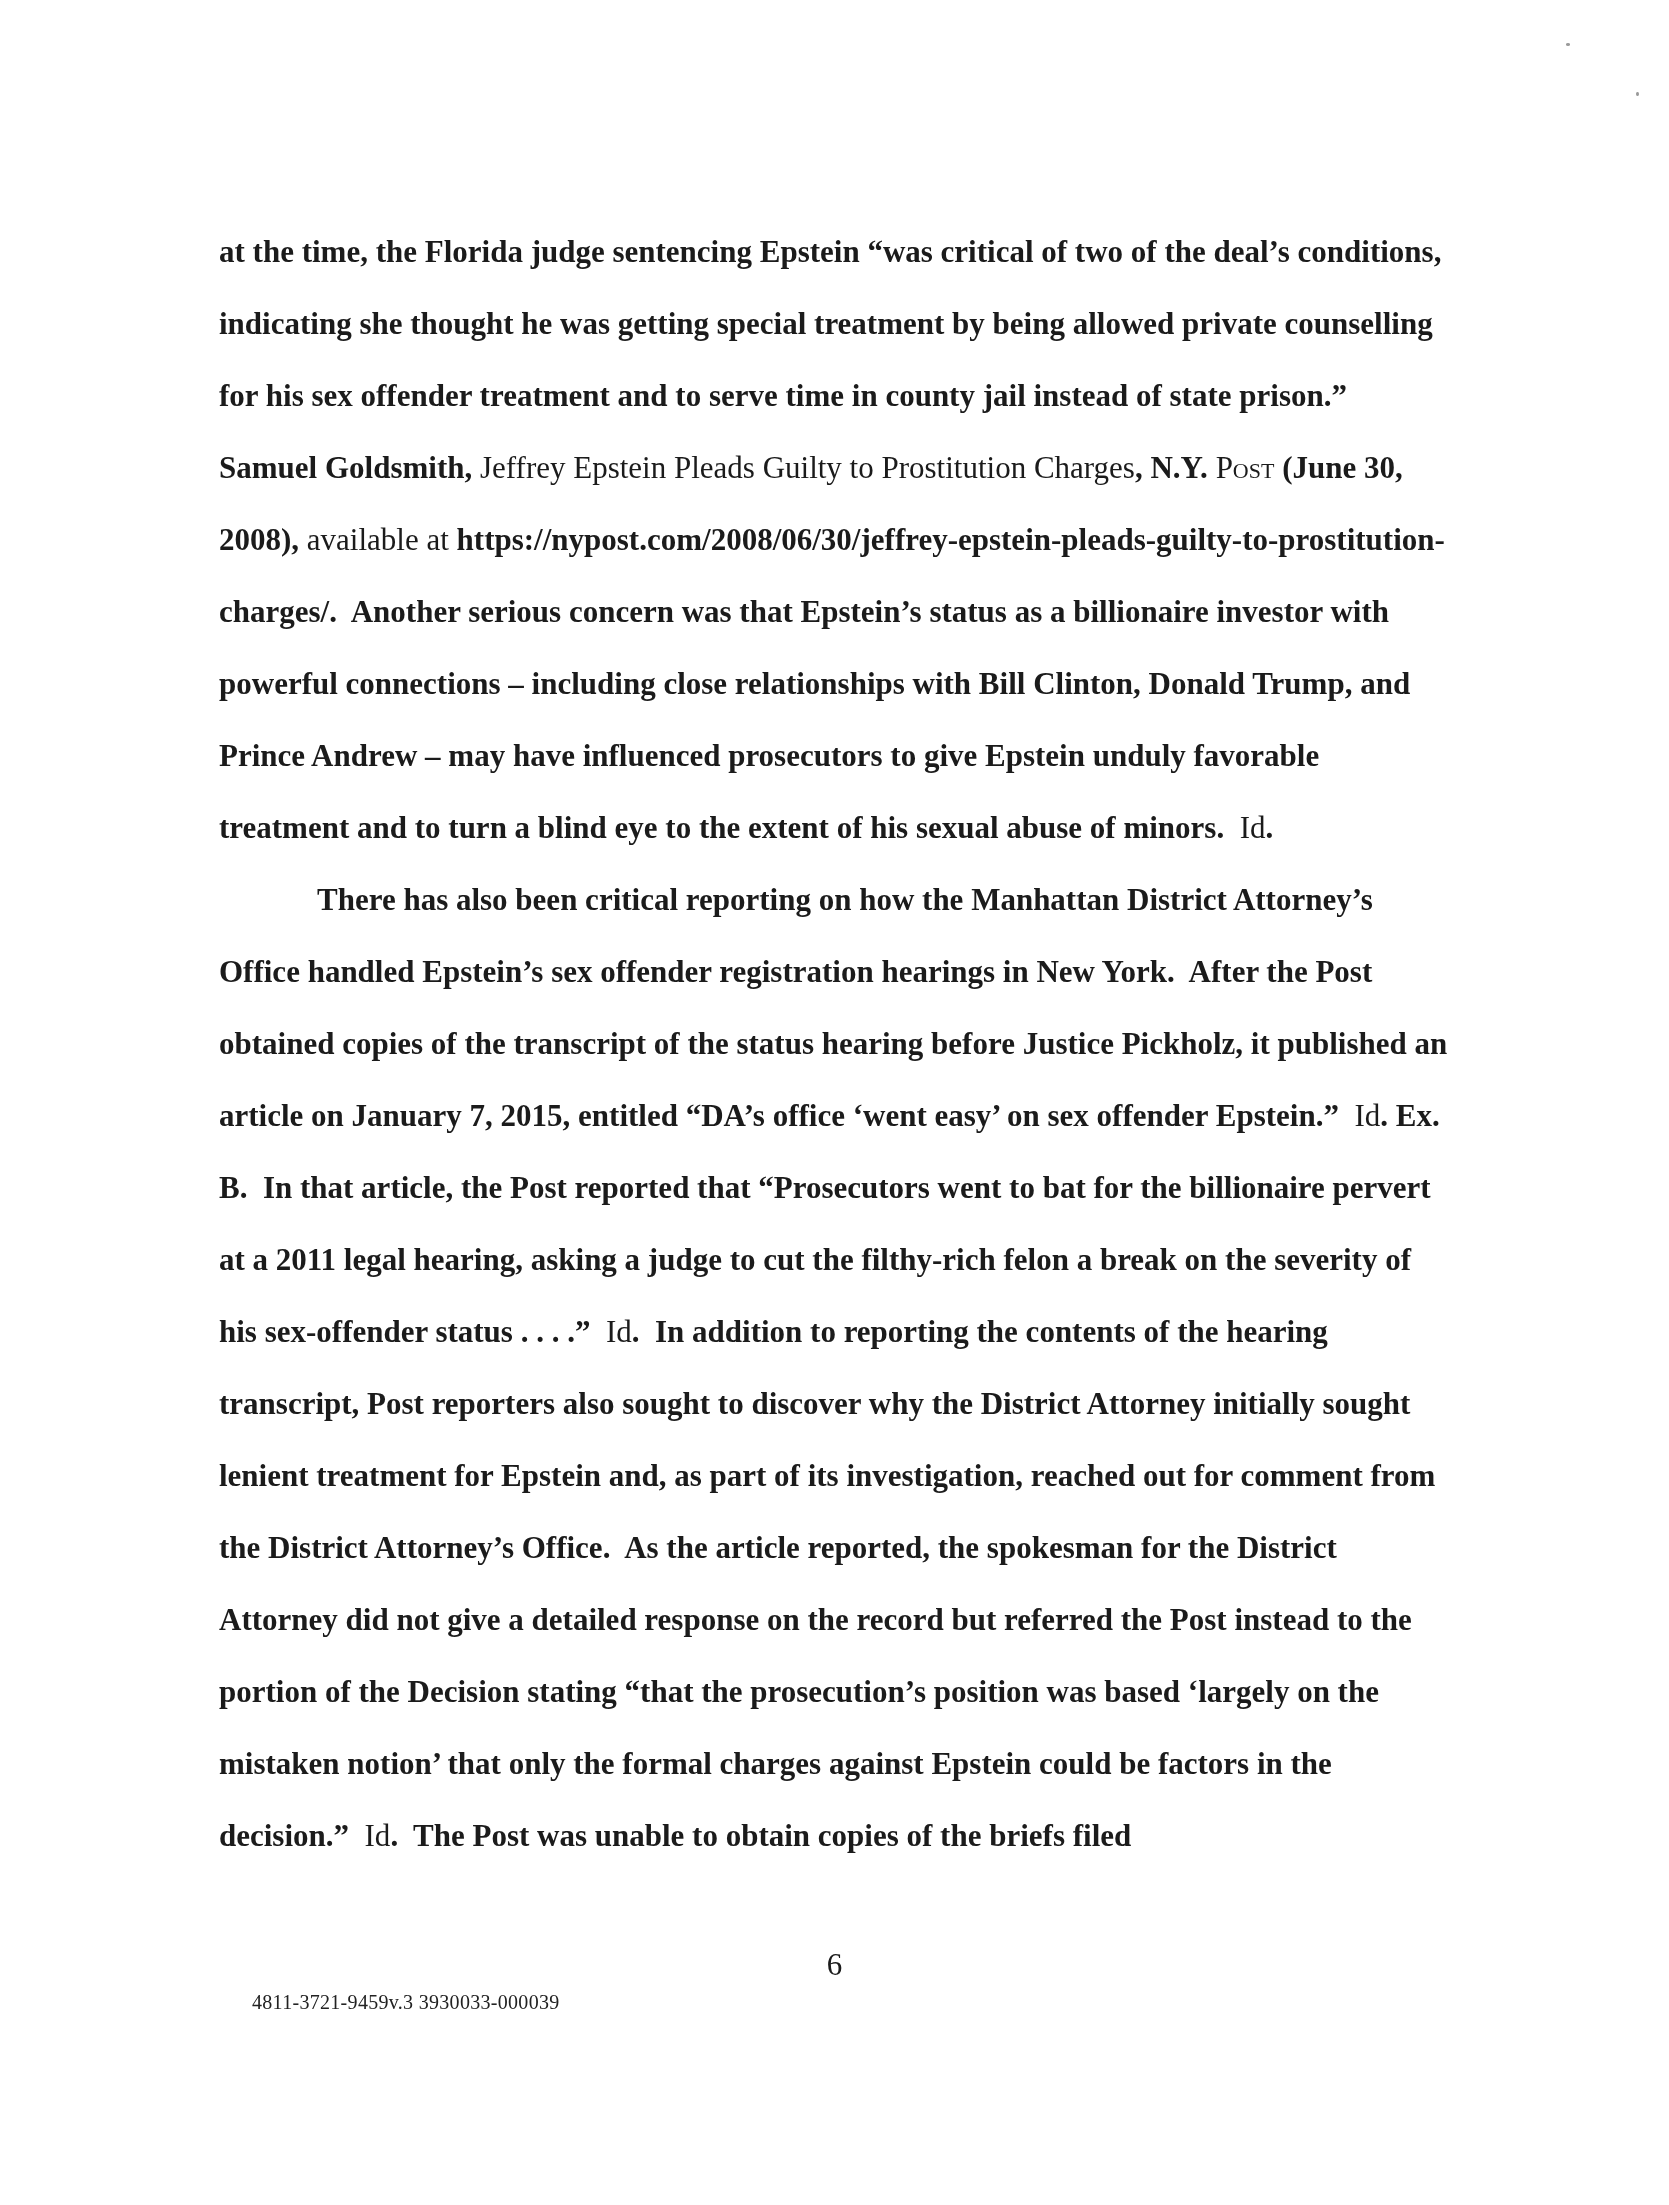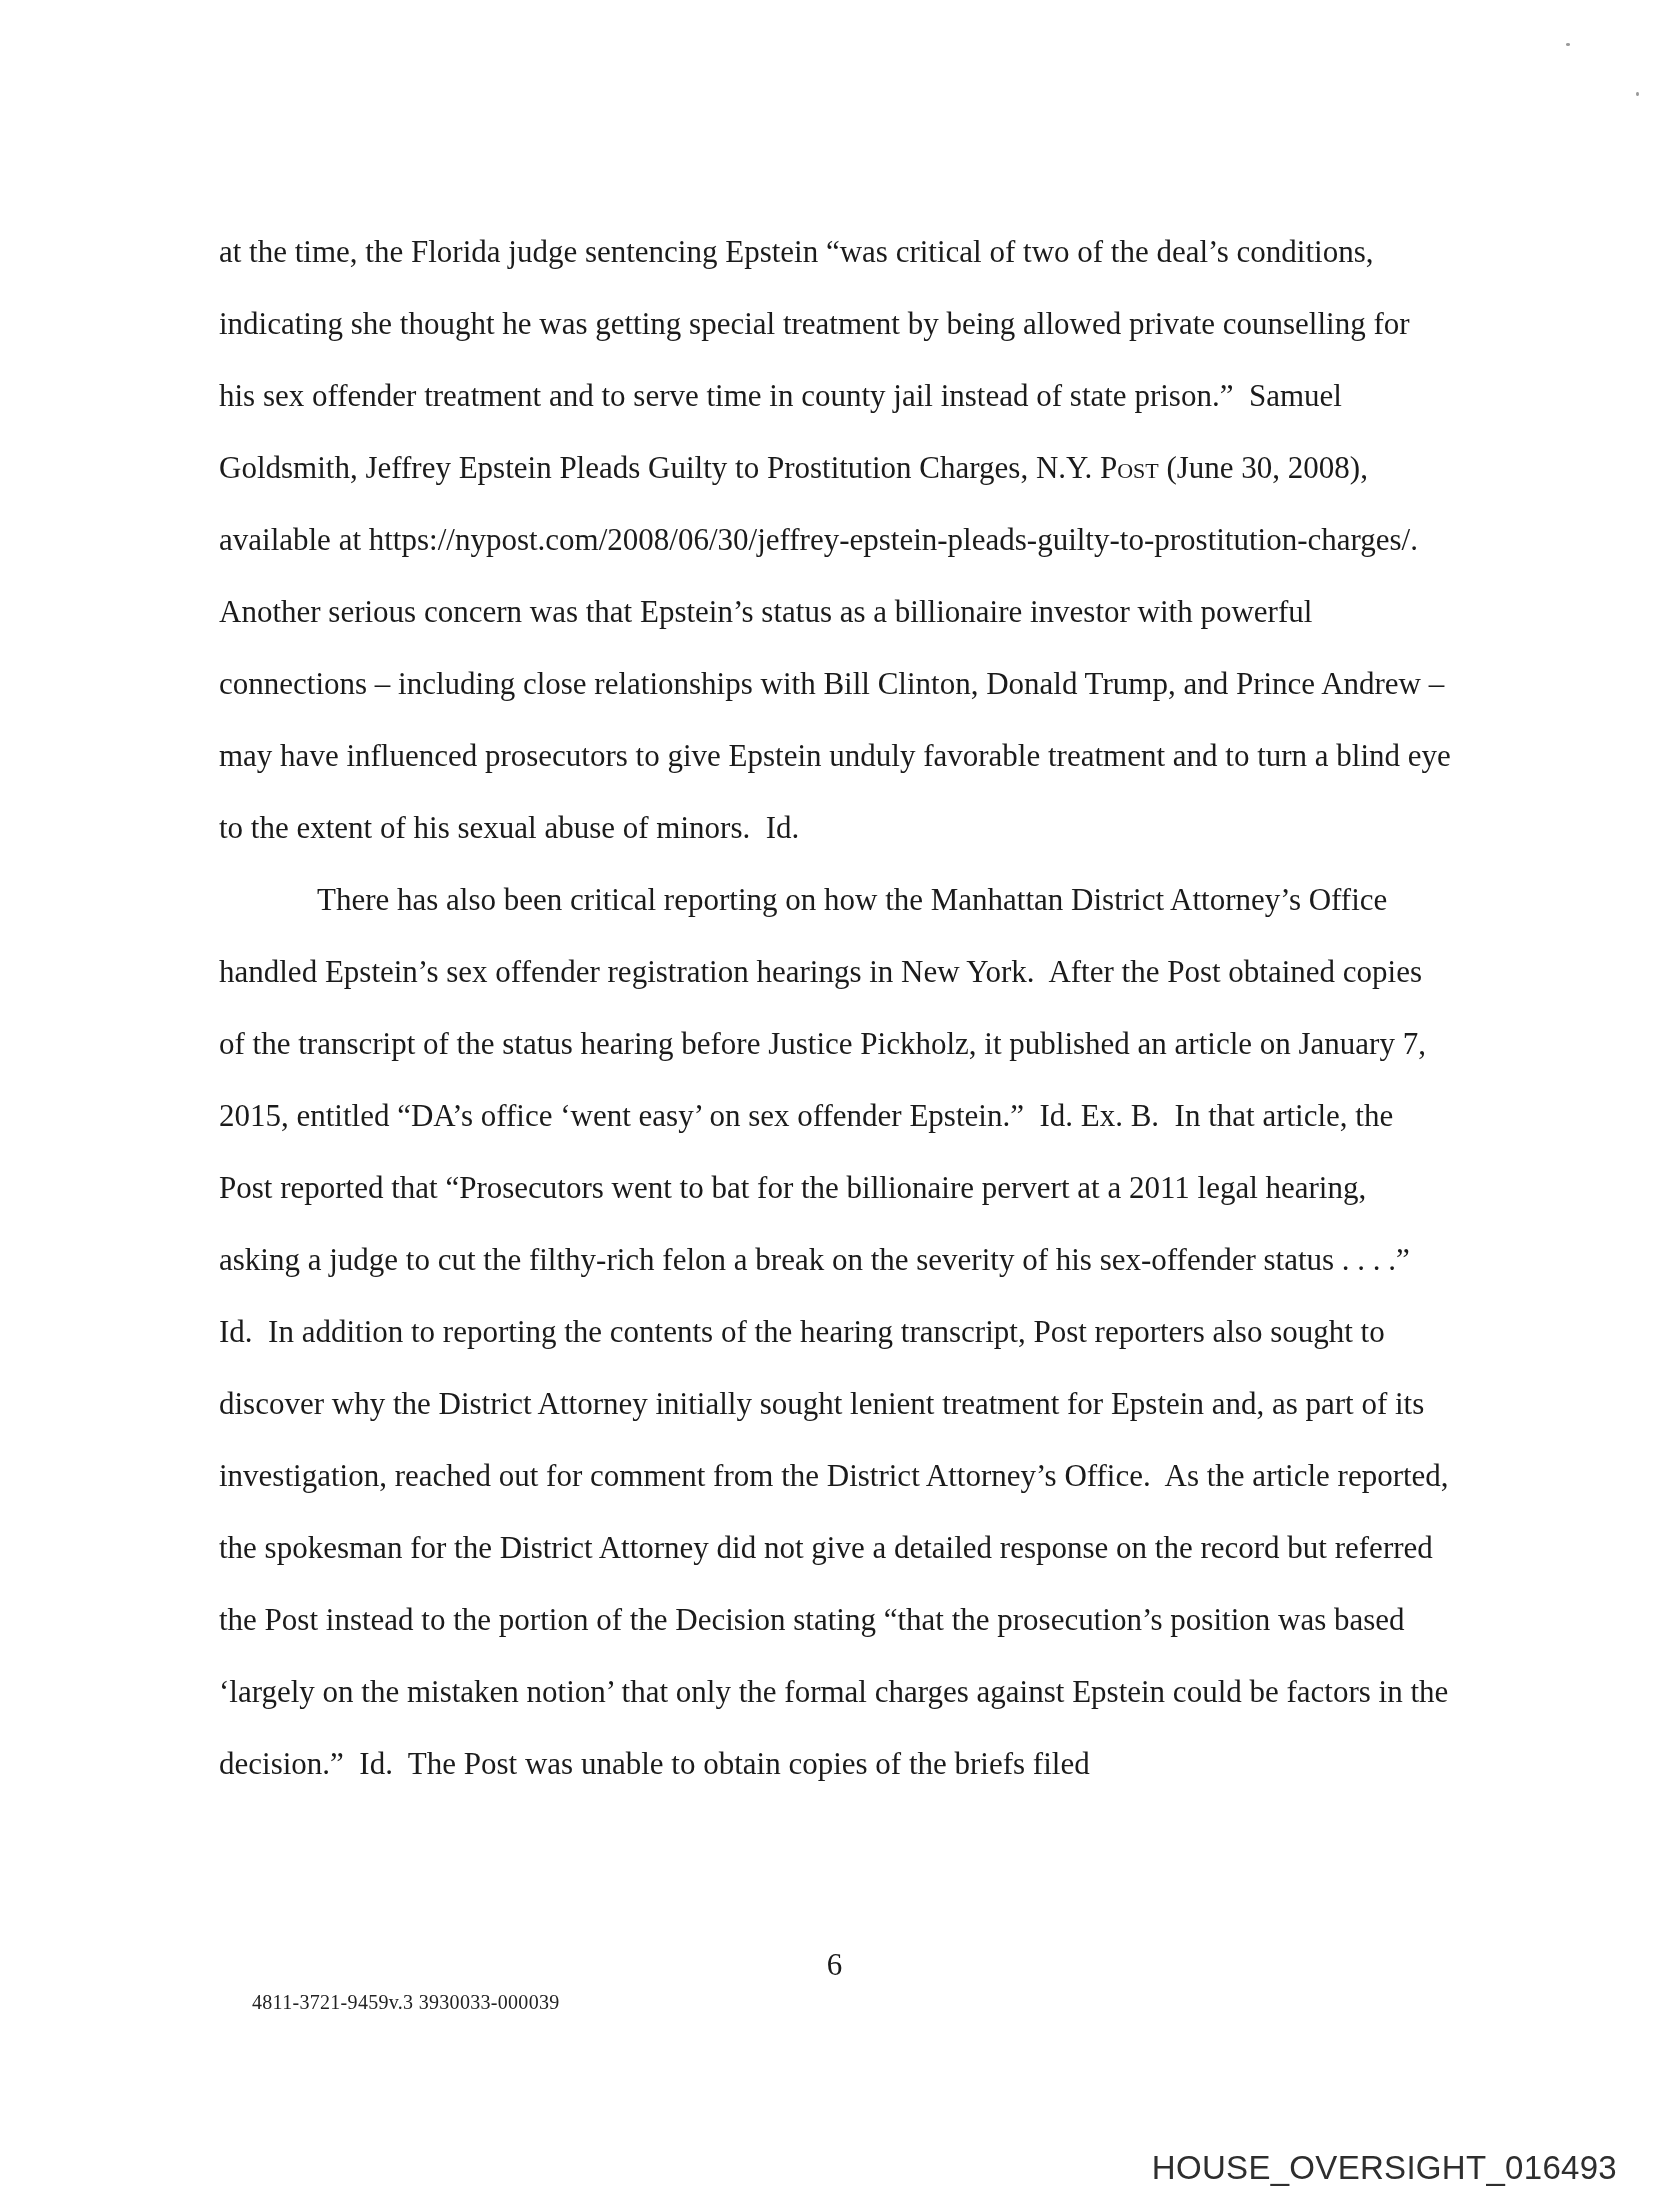--- a/index.html
+++ b/index.html
@@ -18,21 +18,21 @@
     top: 216px;
     width: 1232px;
     font-size: 31px;
     line-height: 72px;
     text-align: left;
     white-space: pre-wrap;
     overflow-wrap: break-word;
   }
   .para { margin: 0; }
   .para.indent { text-indent: 98px; }
-  .n  { font-style: normal; }
+  .n  { font-style: normal; font-weight: bold; }
   .i  { }
   .sc { font-variant: small-caps; }
   .page-number {
     position: absolute;
     left: 0;
     top: 1947px;
     width: 1669px;
     text-align: center;
     font-size: 31px;
     color: #1b1b1b;
@@ -61,18 +61,17 @@
 <body>
 
 <div class="page">
 
   <div class="doc-text"><p class="para"><span class="n">at the time, the Florida judge sentencing Epstein “was critical of two of the deal’s conditions, indicating she thought he was getting special treatment by being allowed private counselling for his sex offender treatment and to serve time in county jail instead of state prison.”  Samuel Goldsmith, </span><span class="i">Jeffrey Epstein Pleads Guilty to Prostitution Charges</span><span class="n">, N.Y. </span><span class="sc">Post</span><span class="n"> (June 30, 2008), </span><span class="i">available at</span><span class="n"> https://nypost.com/2008/06/30/jeffrey-epstein-pleads-guilty-to-prostitution-charges/.  Another serious concern was that Epstein’s status as a billionaire investor with powerful connections – including close relationships with Bill Clinton, Donald Trump, and Prince Andrew – may have influenced prosecutors to give Epstein unduly favorable treatment and to turn a blind eye to the extent of his sexual abuse of minors.  </span><span class="i">Id</span><span class="n">.</span></p><p class="para indent"><span class="n">There has also been critical reporting on how the Manhattan District Attorney’s Office handled Epstein’s sex offender registration hearings in New York.  After the Post obtained copies of the transcript of the status hearing before Justice Pickholz, it published an article on January 7, 2015, entitled “DA’s office ‘went easy’ on sex offender Epstein.”  </span><span class="i">Id</span><span class="n">. Ex. B.  In that article, the Post reported that “Prosecutors went to bat for the billionaire pervert at a 2011 legal hearing, asking a judge to cut the filthy-rich felon a break on the severity of his sex-offender status . . . .”  </span><span class="i">Id</span><span class="n">.  In addition to reporting the contents of the hearing transcript, Post reporters also sought to discover why the District Attorney initially sought lenient treatment for Epstein and, as part of its investigation, reached out for comment from the District Attorney’s Office.  As the article reported, the spokesman for the District Attorney did not give a detailed response on the record but referred the Post instead to the portion of the Decision stating “that the prosecution’s position was based ‘largely on the mistaken notion’ that only the formal charges against Epstein could be factors in the decision.”  </span><span class="i">Id</span><span class="n">.  The Post was unable to obtain copies of the briefs filed</span></p></div>
 
   <div class="page-number">6</div>
 
   <div class="doc-id">4811-3721-9459v.3 3930033-000039</div>
 
-  <div class="bates-number">HOUSE_OVERSIGHT_016493</div>
 
   <div class="speck" style="left:1566px; top:43px; width:3.9px; height:2.6px;"></div>
   <div class="speck" style="left:1636px; top:92px; width:2.6px; height:3.9px;"></div>
 </div>
 
 
 </body></html>

